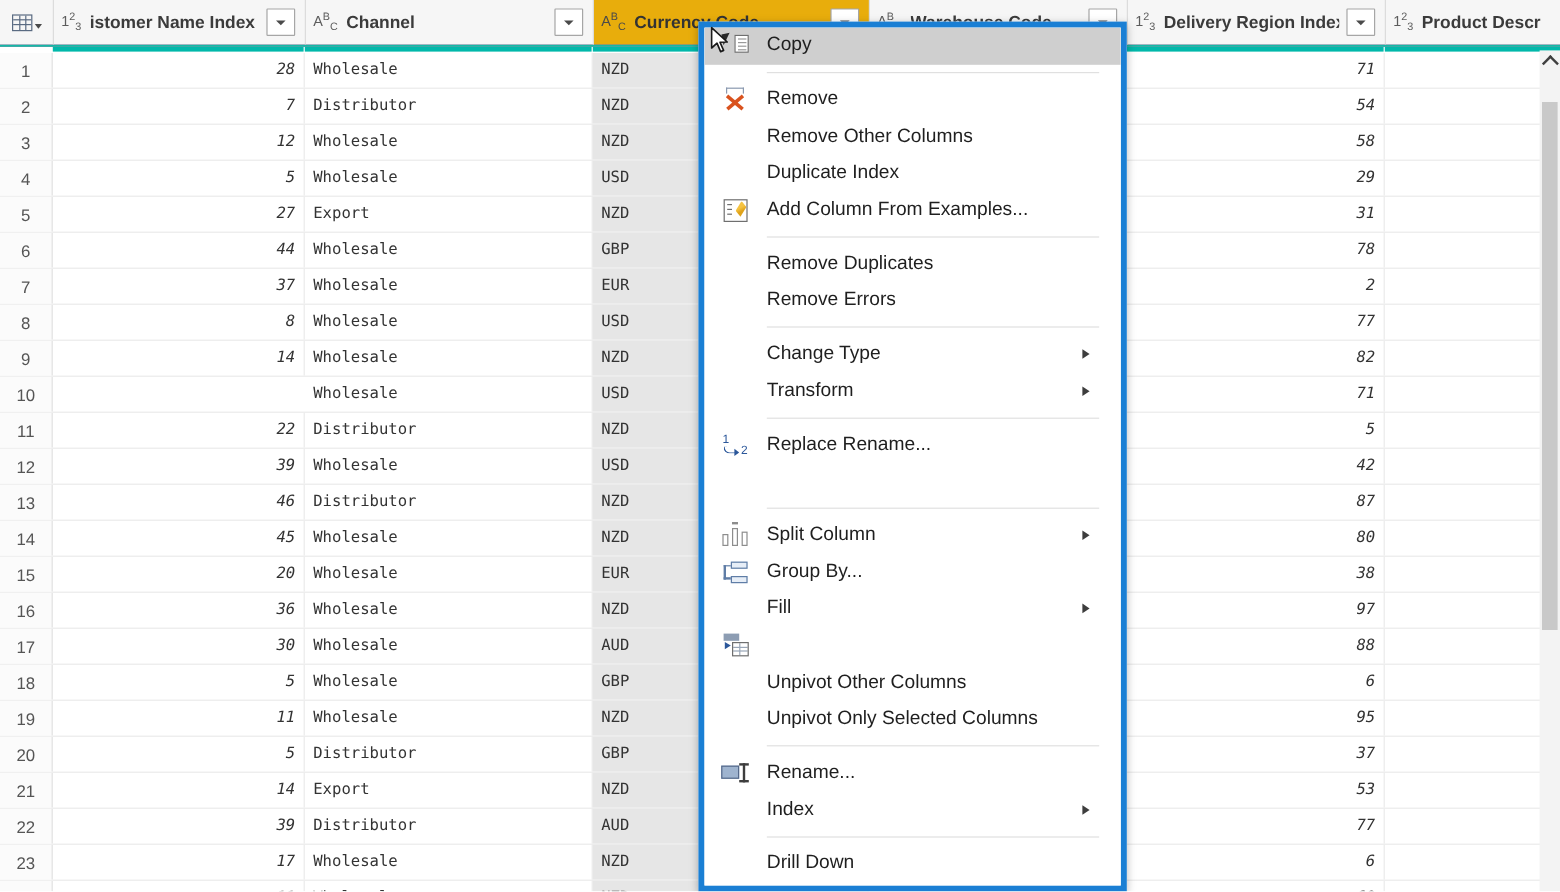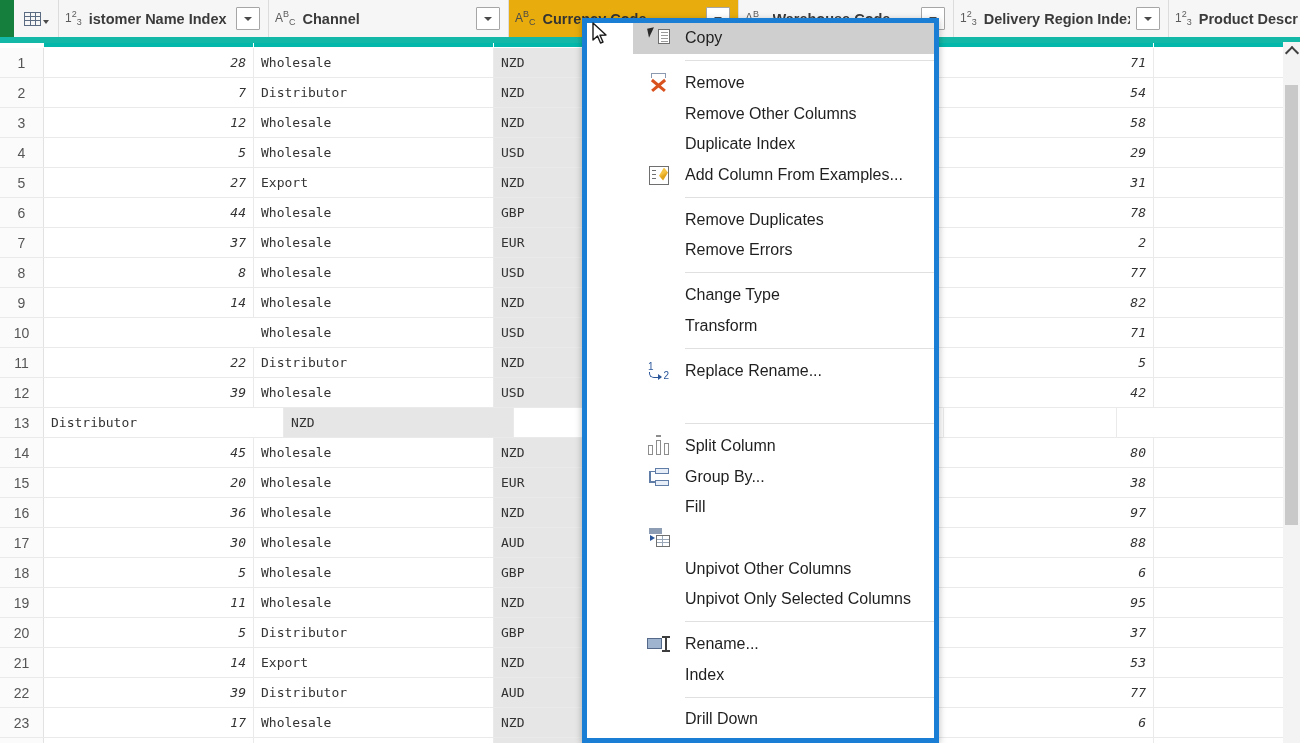--- a/index.html
+++ b/index.html
@@ -9,21 +9,21 @@
     font-family:"Liberation Sans", sans-serif;
     -webkit-font-smoothing:antialiased;
   }
   #app{position:relative;width:1300px;height:743px;overflow:hidden;background:#fff;}
 
   
   .grid{position:absolute;inset:0;display:flex;flex-direction:column;}
 
   .header-row{
     position:relative;height:37px;flex:0 0 37px;display:flex;
-    background:#15803d;border-bottom:6px solid #14b8a6;padding-left:14px;
+    background:#ec4899;border-bottom:2px solid #14b8a6;
   }
   .hcell{
     position:relative;display:flex;align-items:center;
     box-sizing:border-box;
     border-right:1px solid #dcdcdc;
     font-size:14.5px;color:#3b3b3b;font-weight:600;
     padding:0 6px;background:#f6f6f6;
     overflow:hidden;white-space:nowrap;
   }
   .hcell.selected{background:#e8ad0c;color:#333;}
@@ -84,21 +84,21 @@
     transform:rotate(45deg);margin-top:3px;
   }
   .vthumb{position:absolute;left:2px;right:2px;top:43px;height:440px;background:#c9c9c9;}
 
   
   .ctx{
     position:absolute;left:582px;top:18px;width:357px;height:725px;
     background:#fff;border:5px solid #1a7fd4;box-sizing:border-box;
     box-shadow:0 2px 7px rgba(0,0,0,.28);overflow:hidden;
   }
-  .ctx-inner{position:relative;width:100%;height:100%;background:#fff;padding-left:46px;}
+  .ctx-inner{position:relative;width:100%;height:100%;background:#fff;}
   .mi{
     position:relative;display:flex;align-items:center;height:30.7px;
     font-size:16px;color:#1f1f1f;cursor:default;
   }
   .mi.hl{background:#cfcfcf;}
   .mi .ico{flex:0 0 52px;width:52px;display:flex;align-items:center;justify-content:center;height:100%;}
   .mi .lbl{flex:1 1 auto;white-space:nowrap;}
   .mi .arrow{
     flex:0 0 auto;margin-right:26px;width:0;height:0;
     border-top:4.5px solid transparent;border-bottom:4.5px solid transparent;border-left:6px solid #3d3d3d;
@@ -340,20 +340,21 @@
             <div class="rownum">12</div>
             <div class="dcell num" style="flex: 0 0 210px; width: 210px;">39</div>
             <div class="dcell" style="flex: 0 0 240px; width: 240px;">Wholesale</div>
             <div class="dcell selcol" style="flex: 0 0 230px; width: 230px;">USD</div>
             <div class="dcell" style="flex: 0 0 215px; width: 215px;"></div>
             <div class="dcell num" style="flex: 0 0 215px; width: 215px;">42</div>
             <div class="dcell num" style="flex: 0 0 173px; width: 173px;"></div>
           </div>
           <div class="drow">
             <div class="rownum">13</div>
+            <div class="dcell num" style="flex: 0 0 210px; width: 210px;">46</div>
             <div class="dcell" style="flex: 0 0 240px; width: 240px;">Distributor</div>
             <div class="dcell selcol" style="flex: 0 0 230px; width: 230px;">NZD</div>
             <div class="dcell" style="flex: 0 0 215px; width: 215px;"></div>
             <div class="dcell num" style="flex: 0 0 215px; width: 215px;">87</div>
             <div class="dcell num" style="flex: 0 0 173px; width: 173px;"></div>
           </div>
           <div class="drow">
             <div class="rownum">14</div>
             <div class="dcell num" style="flex: 0 0 210px; width: 210px;">45</div>
             <div class="dcell" style="flex: 0 0 240px; width: 240px;">Wholesale</div>

